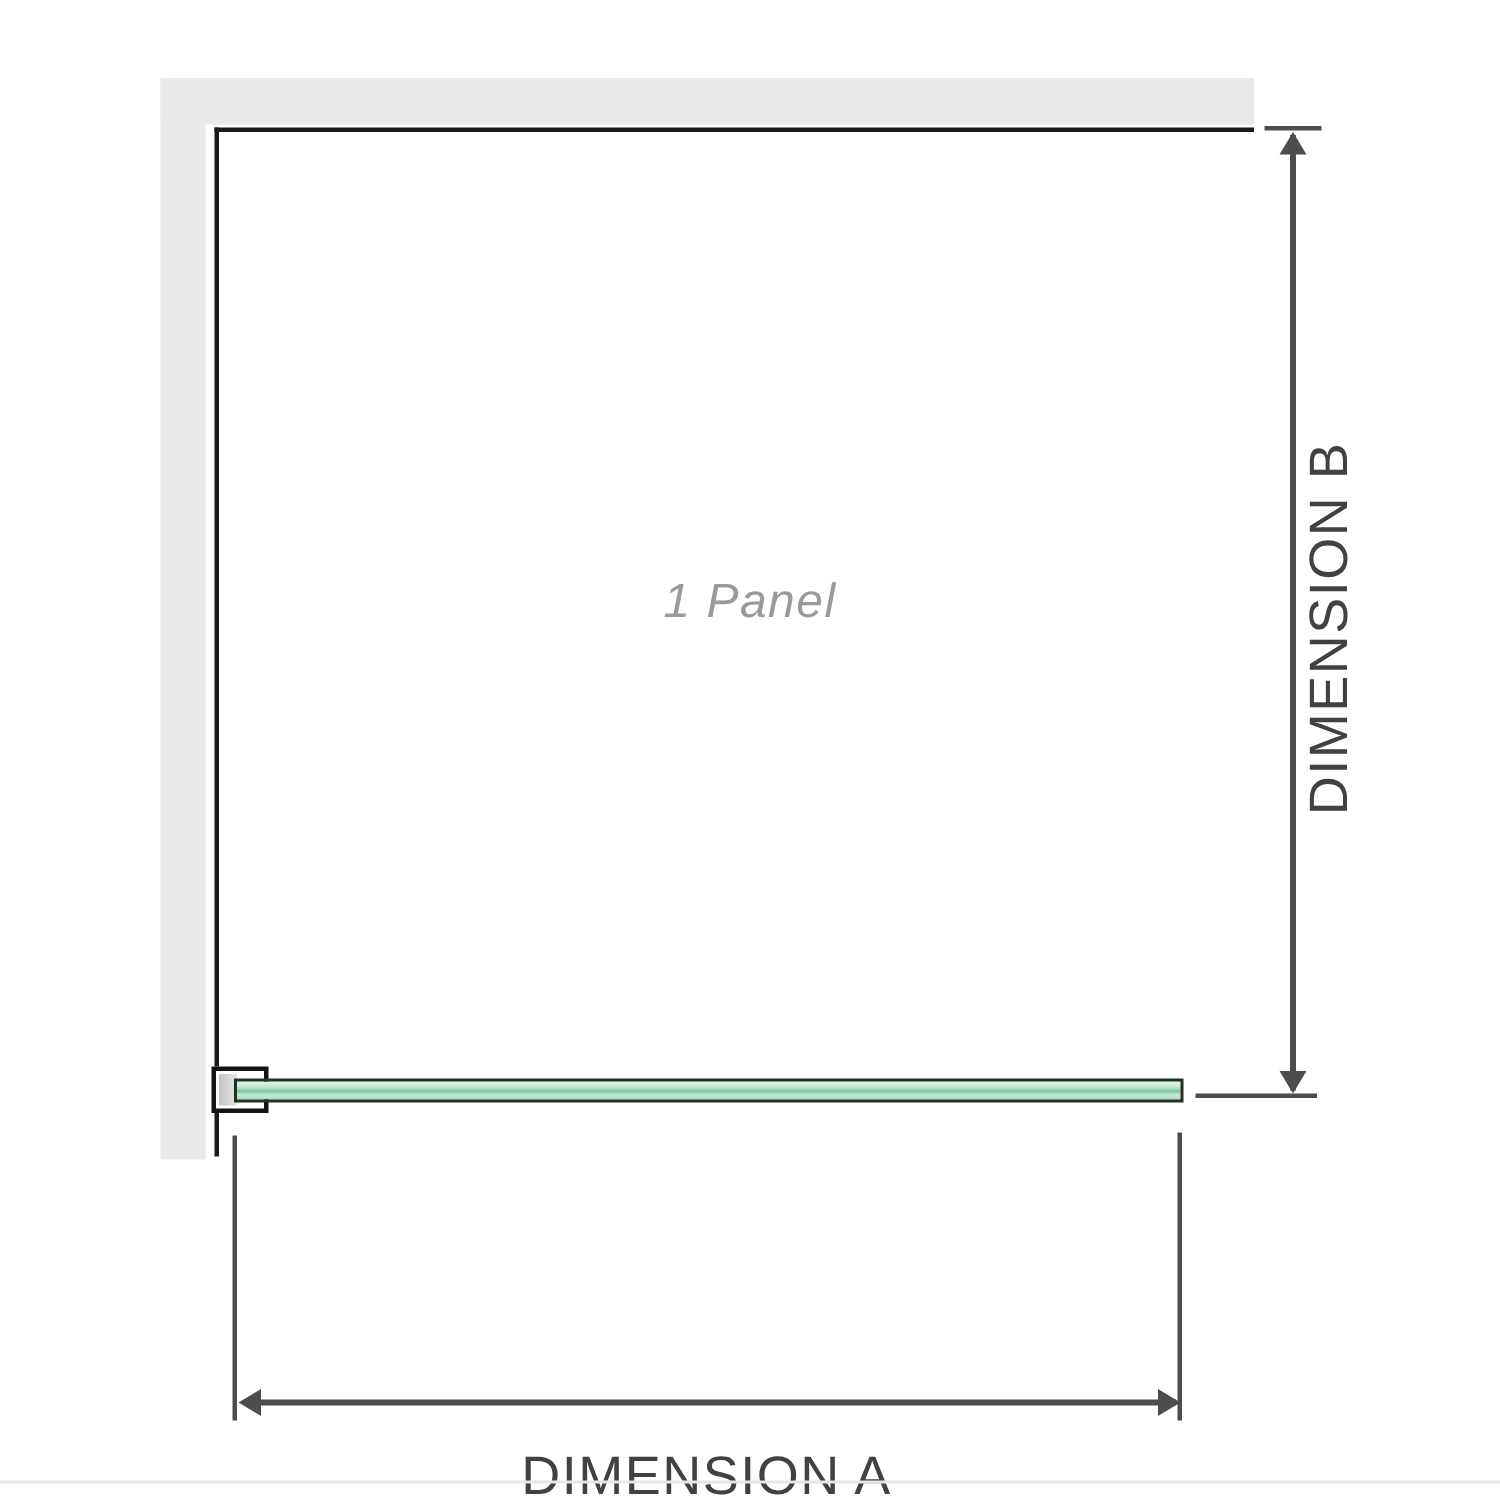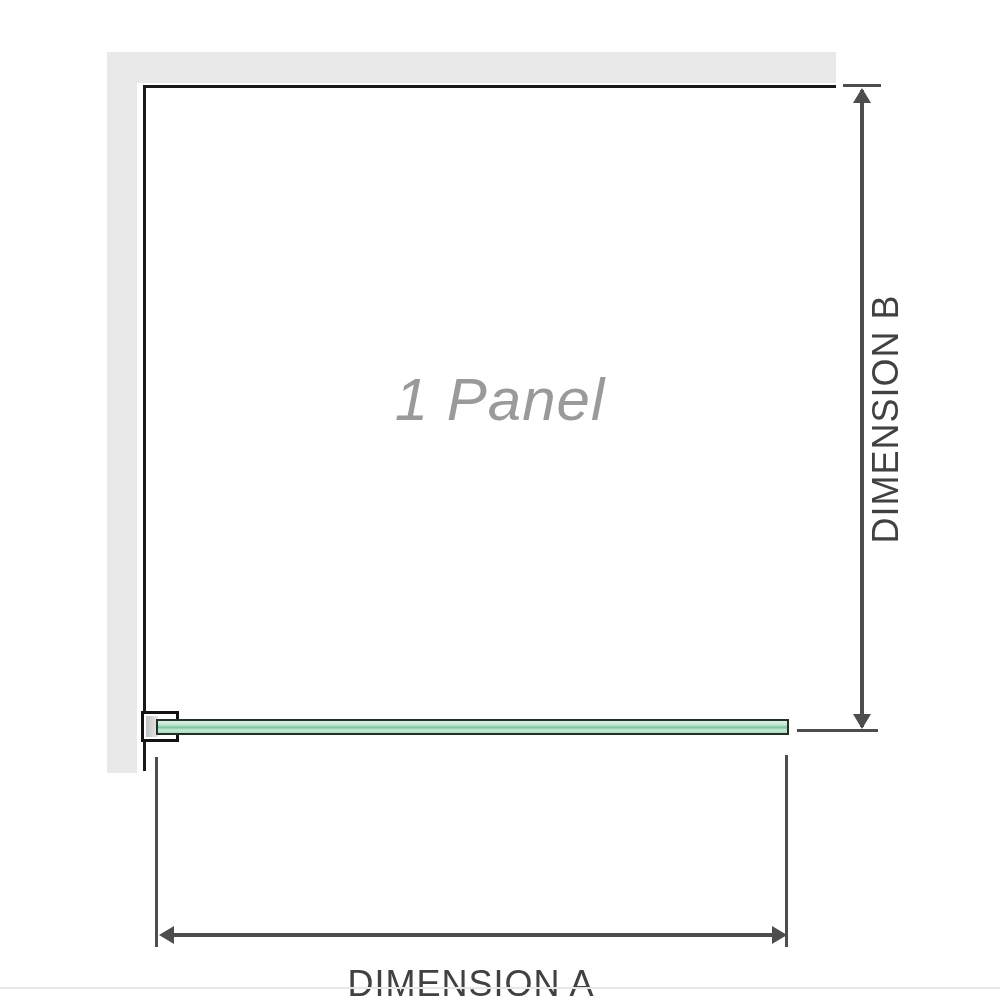--- a/index.html
+++ b/index.html
@@ -24,21 +24,21 @@
 
   
   .frame { background: var(--frame, #1a1a1a); }
   #frame-top  { left: 143px; top: 85px; width: 693px; height: 3px; }
   #frame-left { left: 143px; top: 85px; width: 3px;   height: 686px; }
 
   
   #panel-label {
     left: 350px; top: 370px; width: 300px; height: 60px;
     line-height: 60px; text-align: center;
-    font-size: 60px; font-style: italic; font-weight: 400;
+    font-size: 32px; font-style: italic; font-weight: 400;
     color: var(--panel-text, #9a9a9a);
     letter-spacing: 1px;
     white-space: nowrap;
   }
 
   
   #glass {
     left: 156px; top: 719px; width: 633px; height: 16px;
     border: 2px solid var(--glass-edge, #223028);
     box-sizing: border-box;

